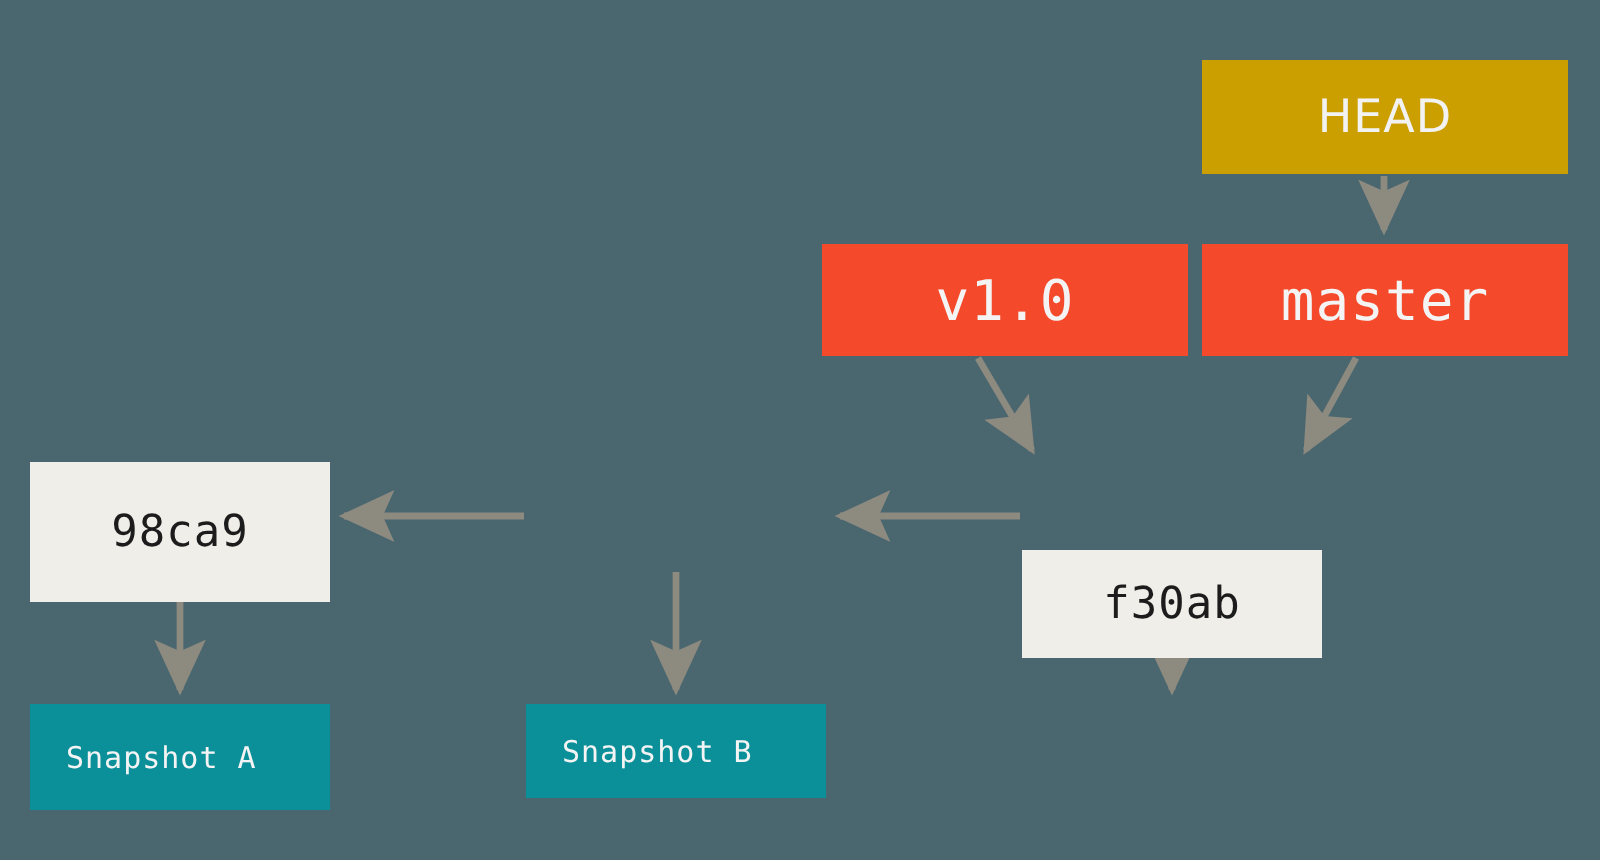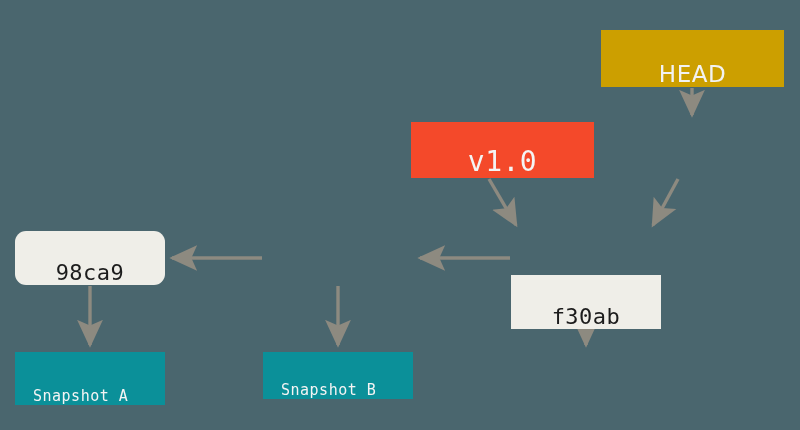--- a/index.html
+++ b/index.html
@@ -14,21 +14,21 @@
     overflow: hidden;
   }
   #canvas {
     position: relative;
     width: 800px;
     height: 430px;
   }
   .node {
     position: absolute;
     display: flex;
-    align-items: flex-end;
+    align-items: center;
     justify-content: center;
     box-sizing: border-box;
     white-space: nowrap;
     letter-spacing: 0.5px;
   }
   .node-head {
     background: #cc9f00;
     color: #f2f2f2;
     font-family: "DejaVu Sans", "Liberation Sans", sans-serif;
     font-size: 23px;
@@ -83,22 +83,25 @@
   </svg>
 
   <div class="node node-head" style="left: 601px; top: 30px; width: 183px; height: 57px; background: rgb(204, 159, 0); color: rgb(242, 242, 242);">
     <span>HEAD</span>
   </div>
 
   <div class="node node-ref" style="left: 411px; top: 122px; width: 183px; height: 56px; background: rgb(244, 73, 42); color: rgb(244, 244, 244);">
     <span>v1.0</span>
   </div>
 
+  <div class="node node-ref" style="left: 601px; top: 122px; width: 183px; height: 56px; background: rgb(244, 73, 42); color: rgb(244, 244, 244);">
+    <span>master</span>
+  </div>
 
-  <div class="node node-commit" style="left: 15px; top: 231px; width: 150px; height: 54px; background: rgb(239, 238, 232); color: rgb(28, 28, 28); border-radius: 11px;">
+  <div class="node node-commit" style="left: 15px; top: 231px; width: 150px; height: 70px; background: rgb(239, 238, 232); color: rgb(28, 28, 28);">
     <span>98ca9</span>
   </div>
 
 
   <div class="node node-commit" style="left: 511px; top: 231px; width: 150px; height: 54px; background: rgb(239, 238, 232); color: rgb(28, 28, 28); margin-top: 44px;">
     <span>f30ab</span>
   </div>
 
   <div class="node node-snapshot" style="left: 15px; top: 352px; width: 150px; height: 53px; background: rgb(11, 144, 153); color: rgb(244, 244, 244);">
     <span>Snapshot A</span>

